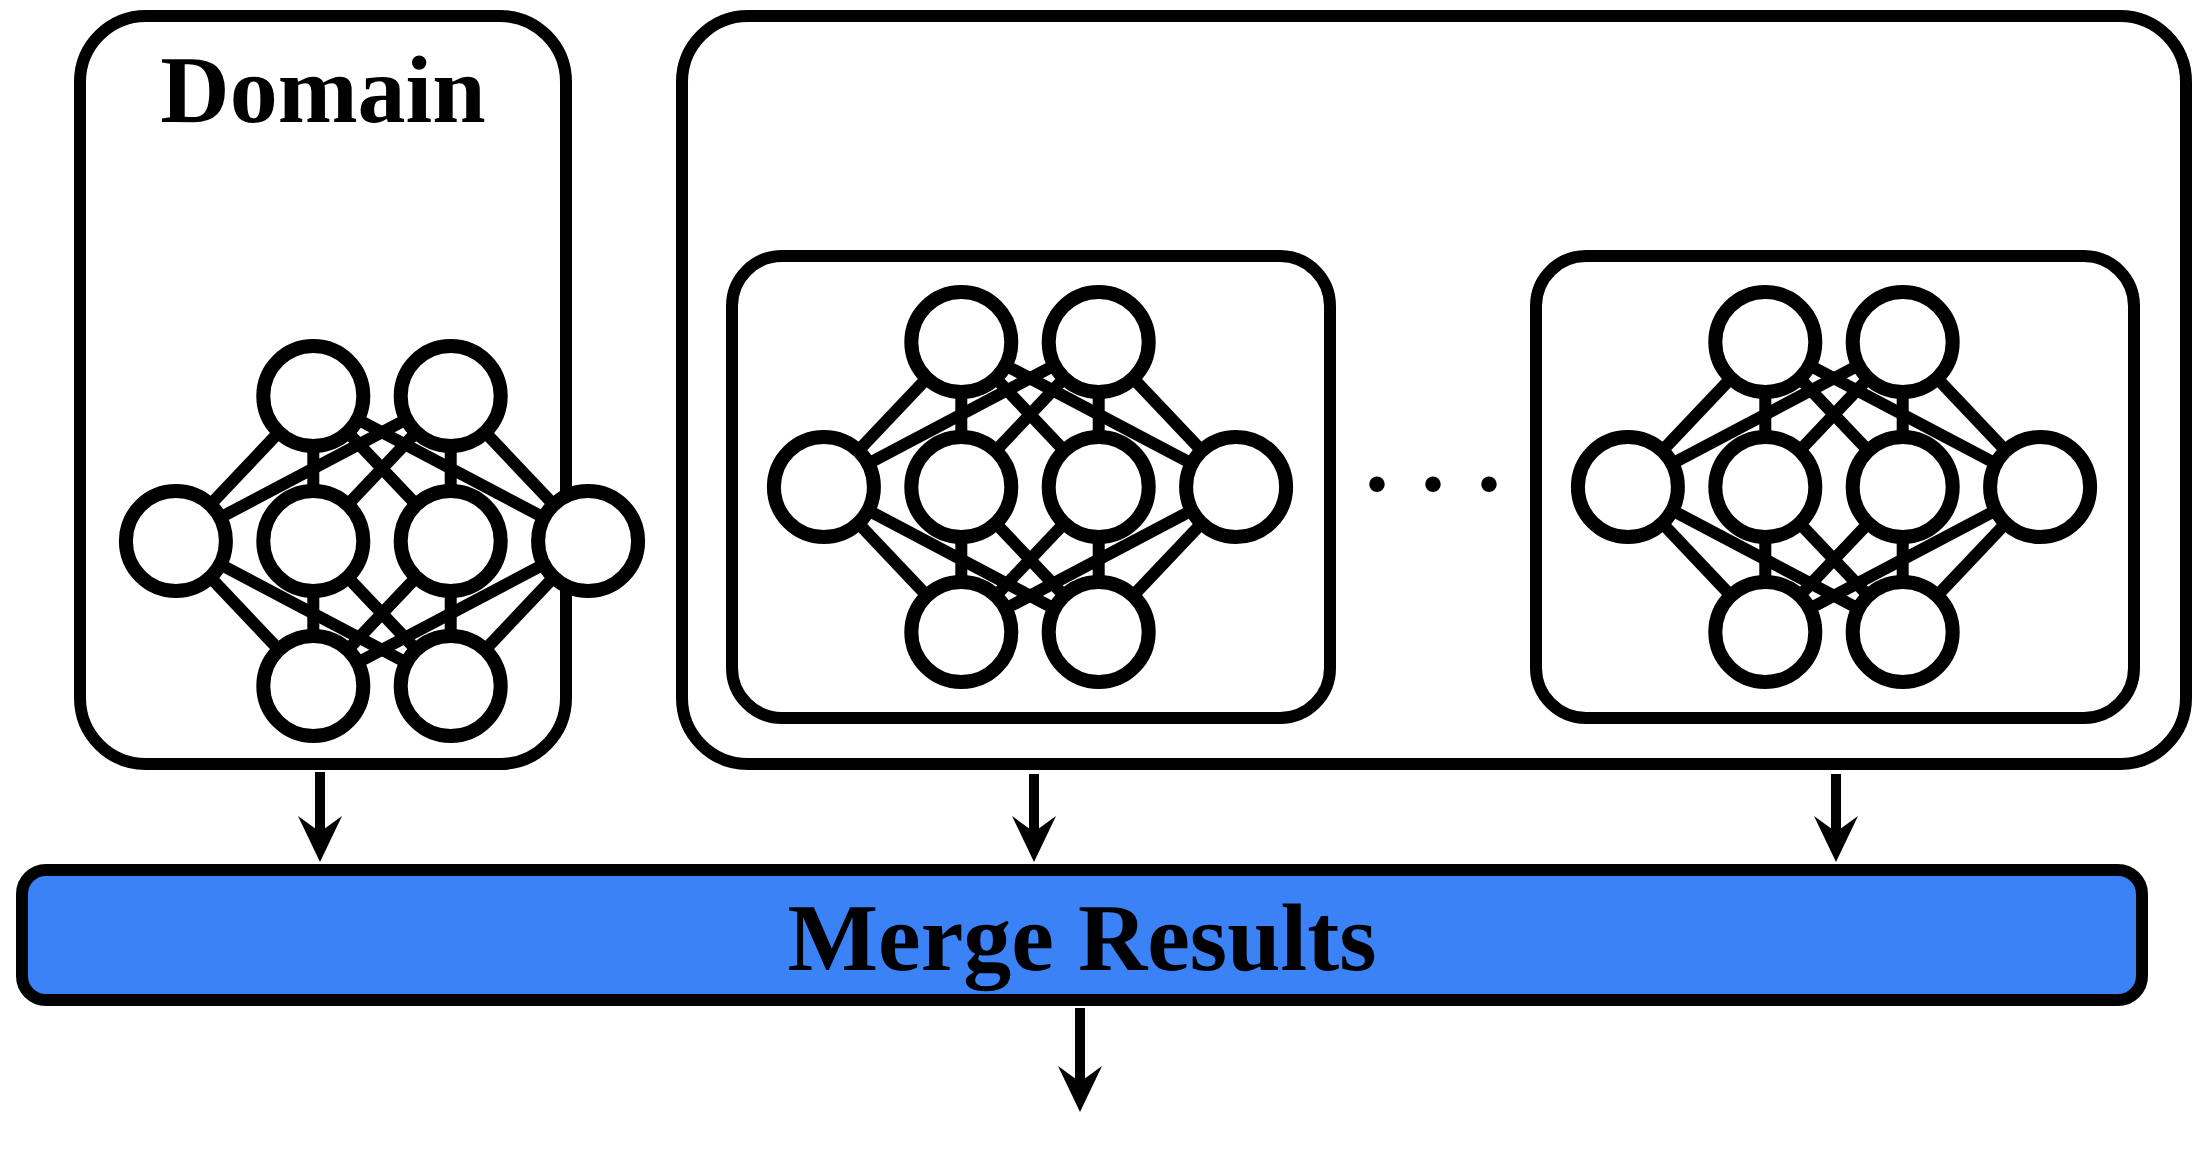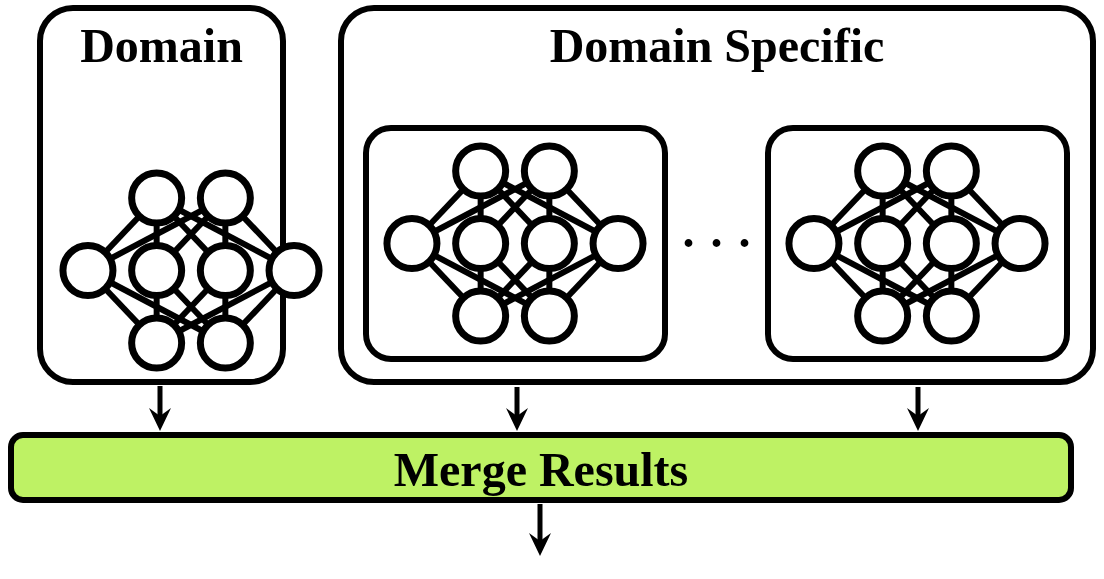--- a/index.html
+++ b/index.html
@@ -26,21 +26,21 @@
   }
   .net{position:absolute;}
   .net-di{left:13px;top:157px;}
   .net-inner{left:11px;top:10px;}
   .dots{
     position:absolute;left:324px;top:208px;width:97px;height:48px;
     text-align:center;font-size:48px;font-weight:bold;line-height:48px;
   }
   .merge-bar{
     position:absolute;left:8px;top:432px;width:1066px;height:71px;
-    border:6px solid #000;border-radius:15px;background:#bef264;box-sizing:border-box;
+    border:6px solid #000;border-radius:15px;background:#3b82f6;box-sizing:border-box;
     display:flex;align-items:center;justify-content:center;
     font-weight:bold;font-size:48px;padding-top:4px;
   }
   .arrow-overlay{
     position:absolute;left:0;top:0;width:1104px;height:579px;
     pointer-events:none;
   }
 </style>
 </head>
 <body>
@@ -73,21 +73,20 @@
         <circle cx="31.94999999999999" cy="102.5" r="25" fill="#ffffff" stroke="#000000" stroke-width="7"></circle>
         <circle cx="100.65" cy="102.5" r="25" fill="#ffffff" stroke="#000000" stroke-width="7"></circle>
         <circle cx="169.35" cy="102.5" r="25" fill="#ffffff" stroke="#000000" stroke-width="7"></circle>
         <circle cx="238.05" cy="102.5" r="25" fill="#ffffff" stroke="#000000" stroke-width="7"></circle>
         <circle cx="100.65" cy="175" r="25" fill="#ffffff" stroke="#000000" stroke-width="7"></circle>
         <circle cx="169.35" cy="175" r="25" fill="#ffffff" stroke="#000000" stroke-width="7"></circle>
       </svg>
   </div>
 
   <div class="box box-ds">
-    <div class="box-title">Domain Specific</div>
 
     <div class="inner-box inner-a">
       <svg class="net net-inner network-svg" width="270" height="205" viewBox="0 0 270 205">
           <line x1="100.65" y1="30" x2="31.94999999999999" y2="102.5" stroke="#000000" stroke-width="6"></line>
           <line x1="100.65" y1="30" x2="100.65" y2="102.5" stroke="#000000" stroke-width="6"></line>
           <line x1="100.65" y1="30" x2="169.35" y2="102.5" stroke="#000000" stroke-width="6"></line>
           <line x1="100.65" y1="30" x2="238.05" y2="102.5" stroke="#000000" stroke-width="6"></line>
           <line x1="169.35" y1="30" x2="31.94999999999999" y2="102.5" stroke="#000000" stroke-width="6"></line>
           <line x1="169.35" y1="30" x2="100.65" y2="102.5" stroke="#000000" stroke-width="6"></line>
           <line x1="169.35" y1="30" x2="169.35" y2="102.5" stroke="#000000" stroke-width="6"></line>

